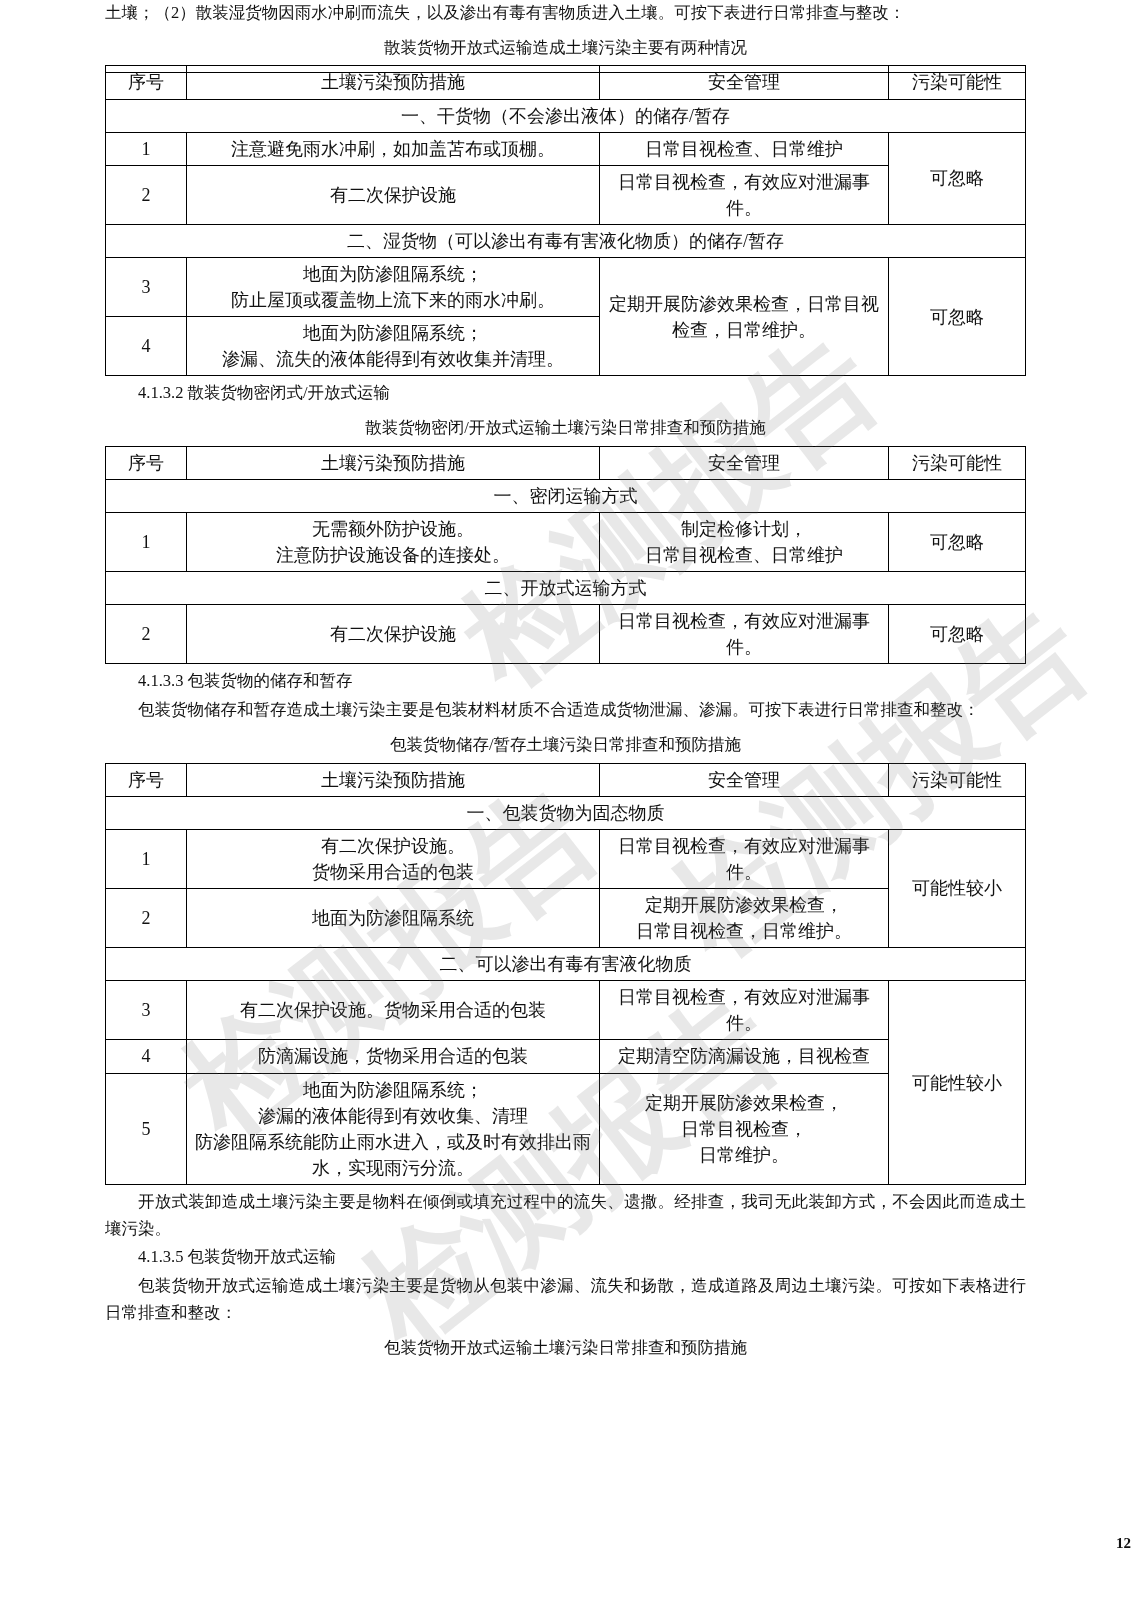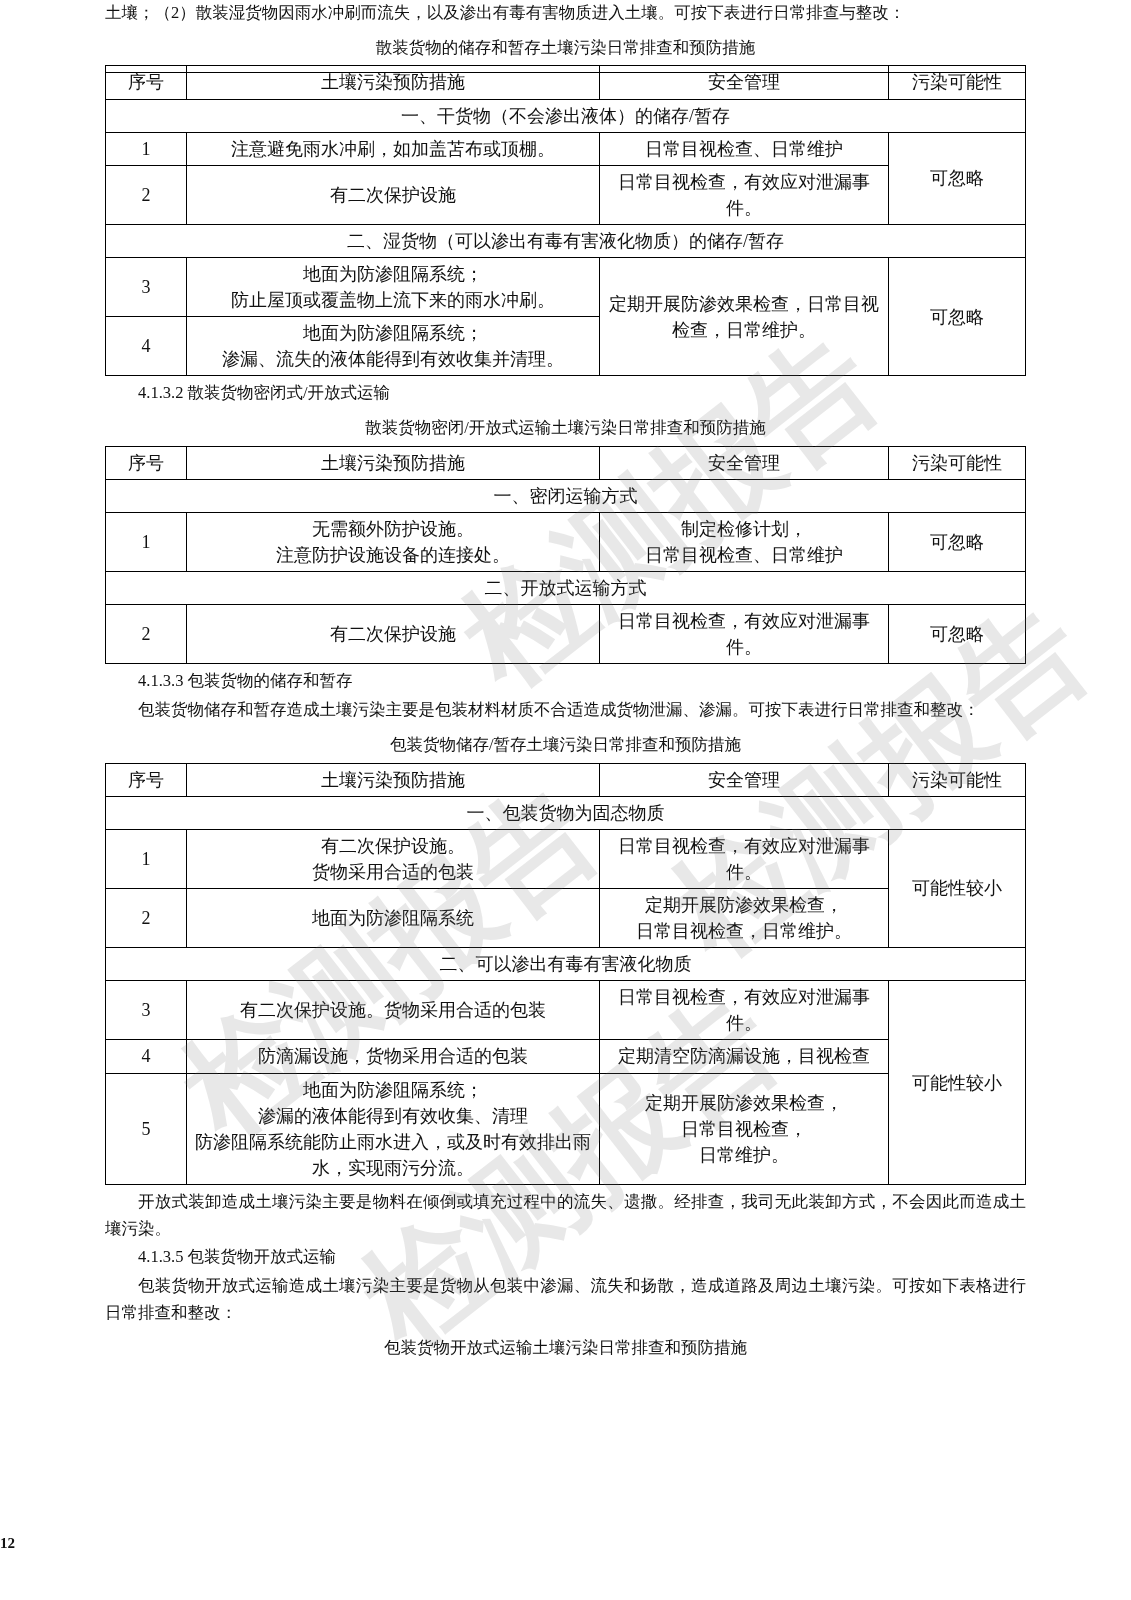--- a/index.html
+++ b/index.html
@@ -49,21 +49,21 @@
   }
   .c-no  { width:72px; }
   .c-pct { width:auto;margin-top:26px; }
   .c-mgr { width:280px; }
   .c-pos { width:128px; }
   .grp { text-align:center; }
 
   .pageno {
     position:absolute;
     left:0; right:0; bottom:48px;
-    text-align:left;
+    text-align:right;
     font-size:15px;
     font-weight:bold;
   }
 
   
   .wm {
     position:absolute;
     left:0; top:0; width:1131px; height:1600px;
     pointer-events:none;
     overflow:hidden;
@@ -93,21 +93,21 @@
     <span class="wm1">检测报告</span>
     <span class="wm2">检测报告</span>
     <span class="wm3">检测报告</span>
     <span class="wm4">检测报告</span>
   </div>
 
   <div class="content">
 
     <p>土壤；（2）散装湿货物因雨水冲刷而流失，以及渗出有毒有害物质进入土壤。可按下表进行日常排查与整改：</p>
 
-    <div class="tbl-title">散装货物的储存和暂存土壤污染日常排查和预防措施</div>
+    <div class="tbl-title">散装货物开放式运输造成土壤污染主要有两种情况</div>
     <table>
       <tbody>
           <tr>
         <th class="c-no">序号</th>
         <th class="c-pct">土壤污染预防措施</th>
         <th class="c-mgr">安全管理</th>
         <th class="c-pos">污染可能性</th>
       </tr>
       <tr>
         <td class="grp" colspan="4">一、干货物（不会渗出液体）的储存/暂存</td>

